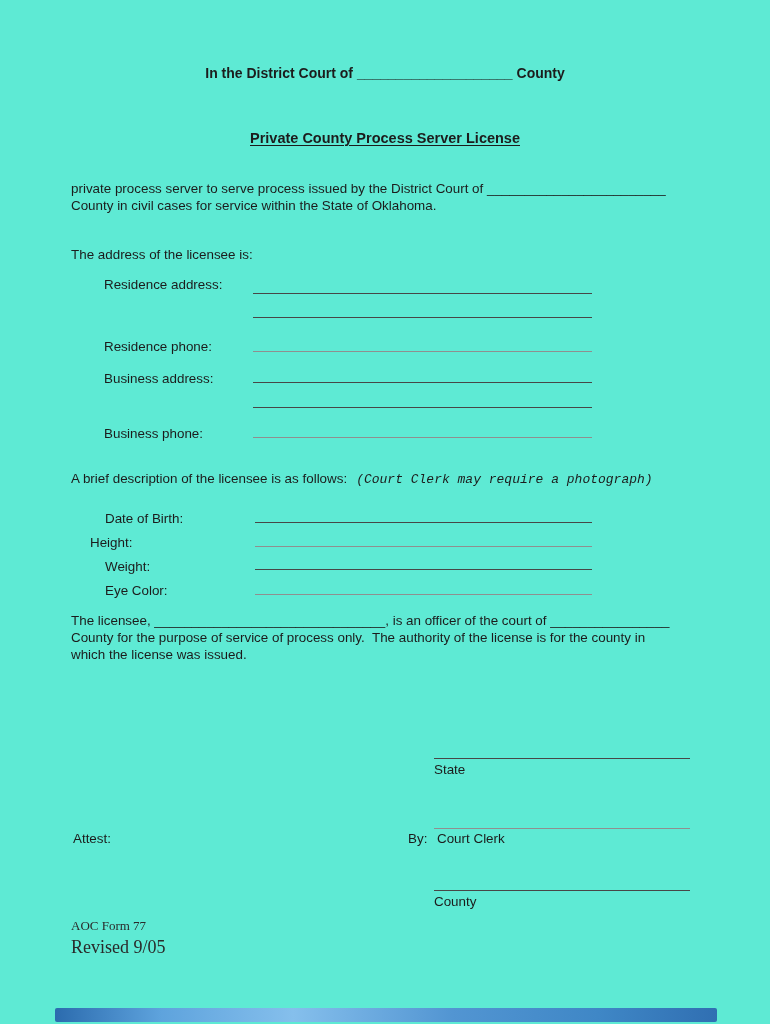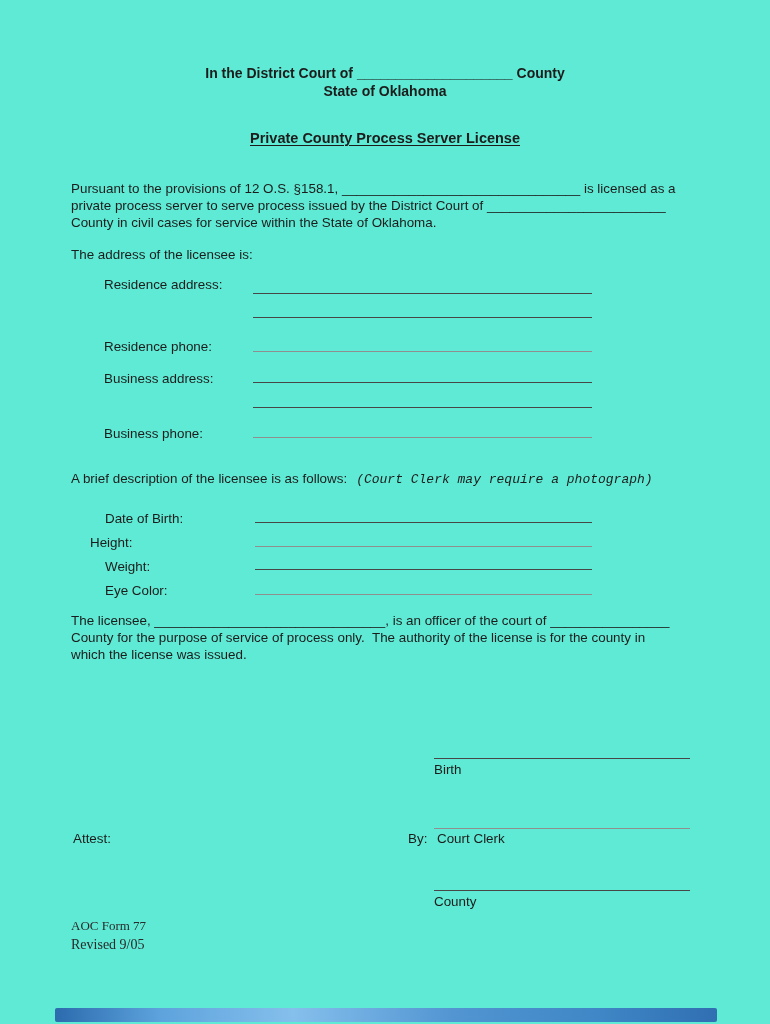--- a/index.html
+++ b/index.html
@@ -33,49 +33,47 @@
     font-family: Liberation Mono, monospace;
     font-style: italic;
     font-size: 13px;
     margin-left: 9px;
   }
   .serif-footer {
     font-family: "Liberation Serif", serif;
     font-size: 13px;
     color: #2a2a2a;
   }
-  .serif-footer.small { font-size: 14px; }
+  .serif-footer.small { font-size: 18px; }
   .bottom-bar {
     position: absolute;
     left: 55px;
     top: 1008px;
     width: 662px;
     height: 14px;
     border-radius: 2px;
     background: linear-gradient(90deg,
       #2b6bae 0%, #5ea3dd 16%, #85bfec 36%,
       #5295d2 60%, #3f87c6 82%, #306fb2 100%);
   }
 </style>
 </head>
 <body>
 
 <div class="page">
 
   <div class="abs center hdr" style="top:64px;">
     <div class="pre">In the District Court of ____________________ County</div>
-    <div>State of Oklahoma</div>
   </div>
 
   <div class="abs center" style="top:130px;">
     <span class="title-text">Private County Process Server License</span>
   </div>
 
   <div class="abs para" style="left:71px; top:180px;">
-    <div class="pline">Pursuant to the provisions of 12 O.S. §158.1, ________________________________ is licensed as a</div>
     <div class="pline">private process server to serve process issued by the District Court of ________________________</div>
     <div class="pline">County in civil cases for service within the State of Oklahoma.</div>
   </div>
 
   <div class="abs" style="left:71px; top:247px;">The address of the licensee is:</div>
 
   <div class="abs" style="left:104px; top:277px;">Residence address:</div>
   <div class="abs fline" style="left:253px; top:293px; width:339px;"></div>
   <div class="abs fline" style="left:253px; top:317px; width:339px;"></div>
 
@@ -106,21 +104,21 @@
   <div class="abs fline gray" style="left:255px; top:594px; width:337px;"></div>
 
   <div class="abs para" style="left:71px; top:612px;">
     <div class="pline">The licensee, _______________________________, is an officer of the court of ________________</div>
     <div class="pline">County for the purpose of service of process only.  The authority of the license is for the county in</div>
     <div class="pline">which the license was issued.</div>
   </div>
 
 
   <div class="abs fline" style="left:434px; top:758px; width:256px;"></div>
-  <div class="abs" style="left:434px; top:762px;">Birth</div>
+  <div class="abs" style="left:434px; top:762px;">State</div>
 
   <div class="abs" style="left:73px; top:831px;">Attest:</div>
   <div class="abs fline gray" style="left:434px; top:828px; width:256px;"></div>
   <div class="abs" style="left:408px; top:831px;">By:</div>
   <div class="abs" style="left:437px; top:831px;">Court Clerk</div>
 
   <div class="abs fline" style="left:434px; top:890px; width:256px;"></div>
   <div class="abs" style="left:434px; top:894px;">County</div>
 
   <div class="abs serif-footer" style="left:71px; top:918px;">AOC Form 77</div>

